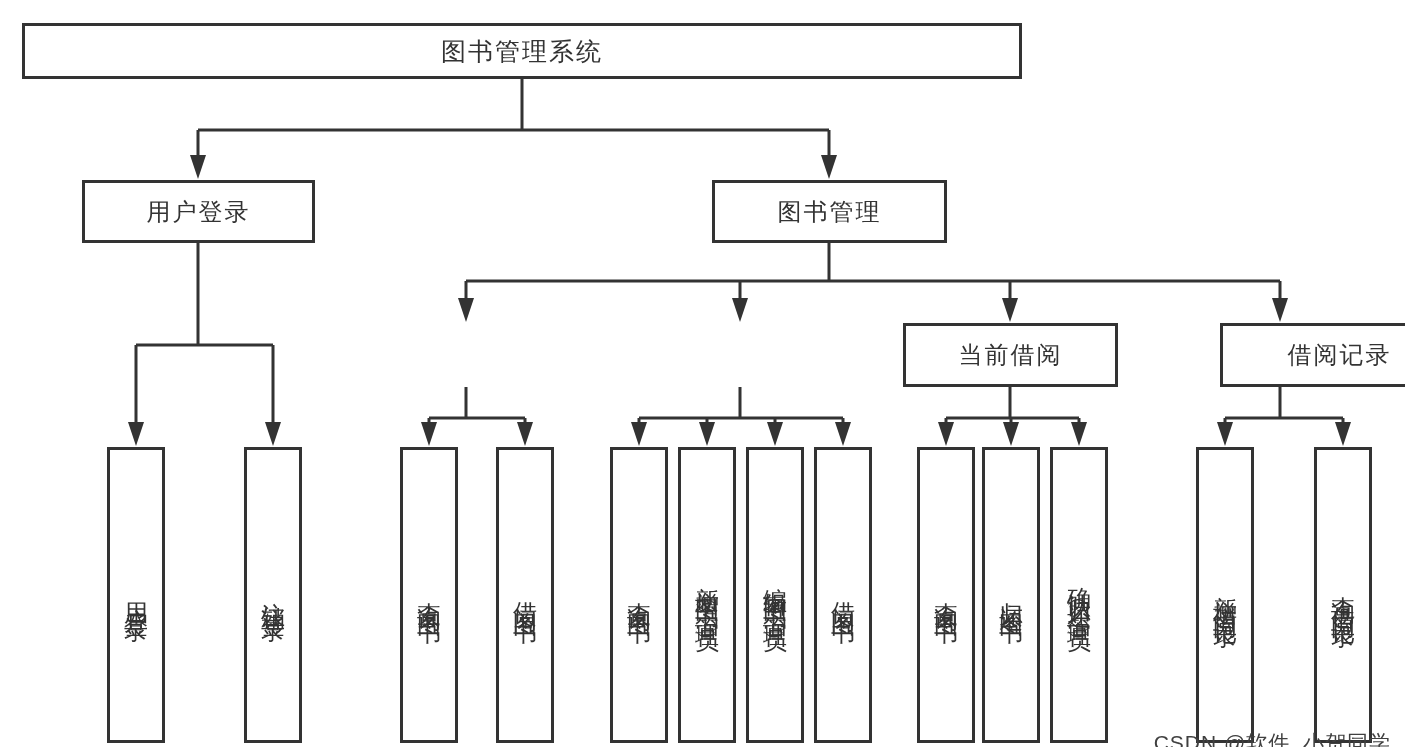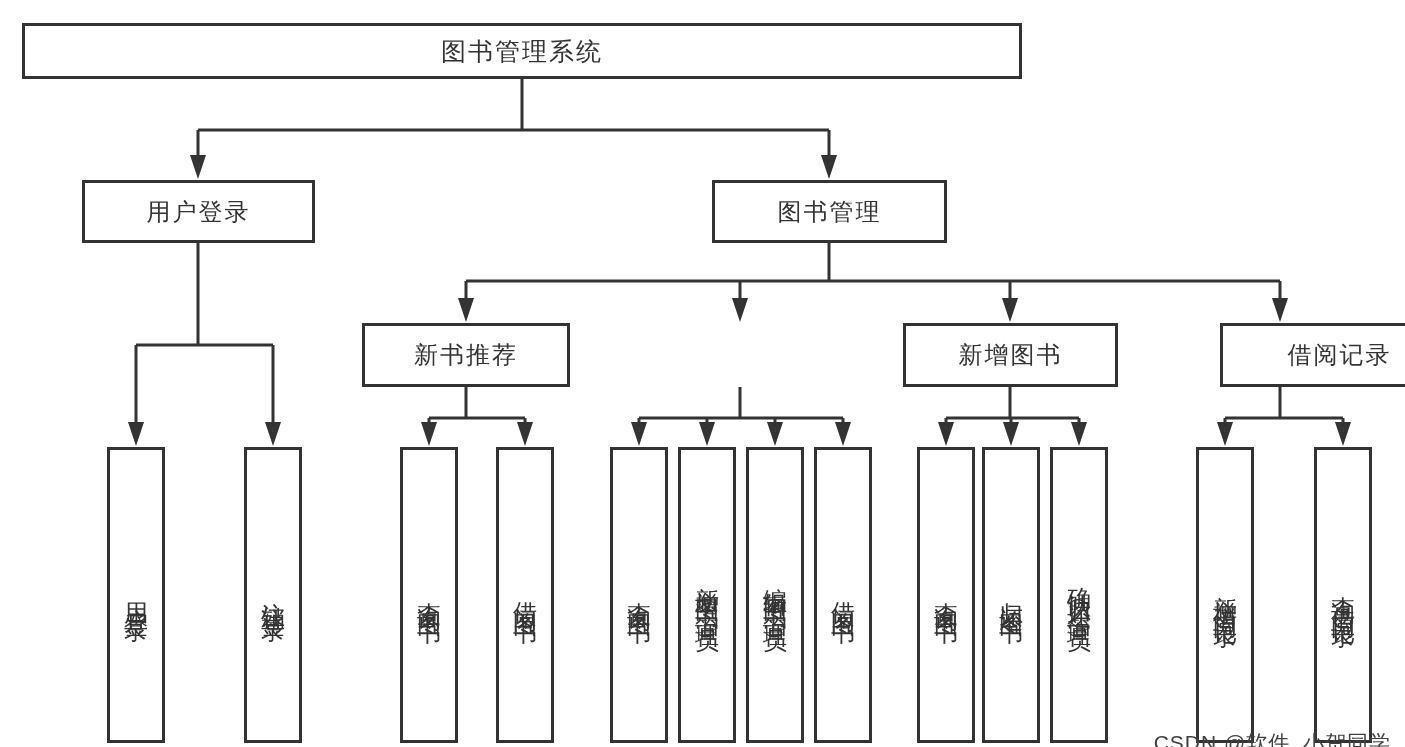--- a/index.html
+++ b/index.html
@@ -109,25 +109,22 @@
     <span>图书管理系统</span>
   </div>
 
   <div class="node h-node" style="left:82px; top:170px; width:233px; height:63px;">
     <span>用户登录</span>
   </div>
   <div class="node h-node" style="left:712px; top:170px; width:235px; height:63px;text-align:right;">
     <span>图书管理</span>
   </div>
 
-  <div class="node h-node" style="left:362px; top:313px; width:208px; height:64px;">
-    <span>新书推荐</span>
-  </div>
   <div class="node h-node" style="left:903px; top:313px; width:215px; height:64px;">
-    <span>新增图书</span>
+    <span>当前借阅</span>
   </div>
   <div class="node h-node" style="left:1220px; top:313px; width:239px; height:64px;">
     <span>借阅记录</span>
   </div>
 
   <div class="node v-node" style="left:107px; top:437px; width:58px; height:296px;">
     <span>用户登录</span>
   </div>
   <div class="node v-node" style="left:244px; top:437px; width:58px; height:296px;">
     <span>注销登录</span>

